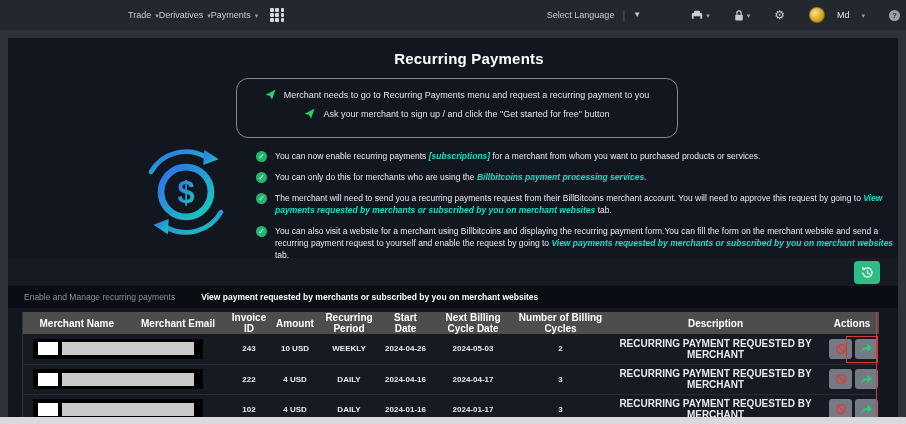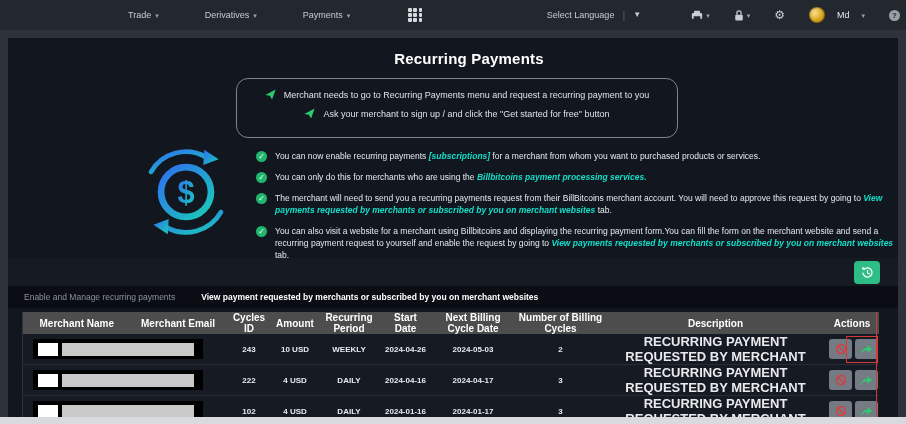--- a/index.html
+++ b/index.html
@@ -2,21 +2,21 @@
 <html><head>
 <meta charset="utf-8">
 <style>
   * { margin:0; padding:0; box-sizing:border-box; }
   html,body { background:#1a1d24; }
   body { font-family:"Liberation Sans", sans-serif; }
   .screen { position:relative; width:906px; height:424px; background:#2e323b; overflow:hidden; }
 
   
   .topnav { position:absolute; left:0; top:0; width:906px; height:30px; background:#23272e; z-index:5; }
-  .nav-left { position:absolute; left:128px; top:0; height:30px; display:flex; align-items:center; gap:46px; }
+  .nav-left { position:absolute; left:128px; top:0; height:30px; display:flex; align-items:center; }
   .nav-item { display:flex; align-items:center; gap:4px; color:#c6cad2; font-size:9px; cursor:pointer; }
   .caret { font-size:7px; color:#9aa0a8; line-height:1; }
   .grid-icon { margin-left:12px; width:14px; height:14px; display:grid; grid-template-columns:repeat(3,1fr); gap:1.5px; cursor:pointer; }
   .grid-icon span { background:#d6d9de; border-radius:1px; }
   .nav-right { position:absolute; right:6px; top:0; height:30px; display:flex; align-items:center; gap:24px; }
   .lang-group { display:flex; align-items:center; gap:8px; color:#c6cad2; font-size:9px; margin-right:26px; cursor:pointer; }
   .lang-div { color:#5a6068; font-size:11px; }
   .nav-icon { display:flex; align-items:center; gap:3px; cursor:pointer; }
   .gear { color:#c9cdd4; font-size:12px; cursor:pointer; }
   .avatar-group { display:flex; align-items:center; gap:12px; cursor:pointer; }
@@ -45,21 +45,21 @@
   .tabbar { position:absolute; left:0; right:0; top:248px; height:22px; background:#0a0d13; display:flex; align-items:center; gap:26px; padding-left:16px; }
   .tab { font-size:8.5px; cursor:pointer; }
   .tab.inactive { color:#8d939c; }
   .tab.active { color:#fff; font-weight:bold; }
 
   
   .table-zone { position:absolute; left:14px; top:274px; width:856px; }
   table.rp { width:856px; border-collapse:collapse; table-layout:fixed; border-left:1px solid #2e3440; }
   .rp th { background:#4d4d4d; color:#fff; font-size:10px; font-weight:bold; height:22px; text-align:center; padding:0 2px; }
   .rp td { background:#151a23; color:#e8eaee; font-size:8px; font-weight:bold; height:30px; text-align:center; border-bottom:1px solid #272c36; padding:0 2px; }
-  .rp td.desc { font-size:13px; }
+  .rp td.desc { font-size:10px; }
   .redact { margin-left:8px; width:170px; height:20px; background:#000; display:flex; align-items:center; gap:4px; padding-left:5px; }
   .r-white { width:20px; height:13px; background:#fff; }
   .r-gray { width:132px; height:13px; background:#c9c9c9; }
   .actions-cell { white-space:nowrap; }
   .act-btn { display:inline-flex; align-items:center; justify-content:center; width:23px; height:20px; background:#757b85; border:none; border-radius:3px; margin:0 1.5px; cursor:pointer; vertical-align:middle; }
 
   .red-vline { position:absolute; left:854px; top:0; width:1px; height:112px; background:#d33b3b; z-index:3; }
   .red-rect { position:absolute; left:824px; top:24px; width:32px; height:27px; border:1px solid #d33b3b; z-index:3; }
 
   .tooltip { position:absolute; left:752px; top:50px; background:#29bd74; color:#fff; font-size:7.5px; font-weight:bold; padding:4px 7px; border-radius:4px; z-index:6; white-space:nowrap; }
@@ -211,21 +211,21 @@
             <col style="width:50px">
             <col style="width:85px">
             <col style="width:90px">
             <col style="width:220px">
             <col style="width:53px">
         </colgroup>
         <thead>
           <tr>
             <th>Merchant Name</th>
             <th>Merchant Email</th>
-            <th>Cycles ID</th>
+            <th>Invoice ID</th>
             <th>Amount</th>
             <th>Recurring Period</th>
             <th>Start Date</th>
             <th>Next Billing Cycle Date</th>
             <th>Number of Billing Cycles</th>
             <th>Description</th>
             <th>Actions</th>
           </tr>
         </thead>
         <tbody>

